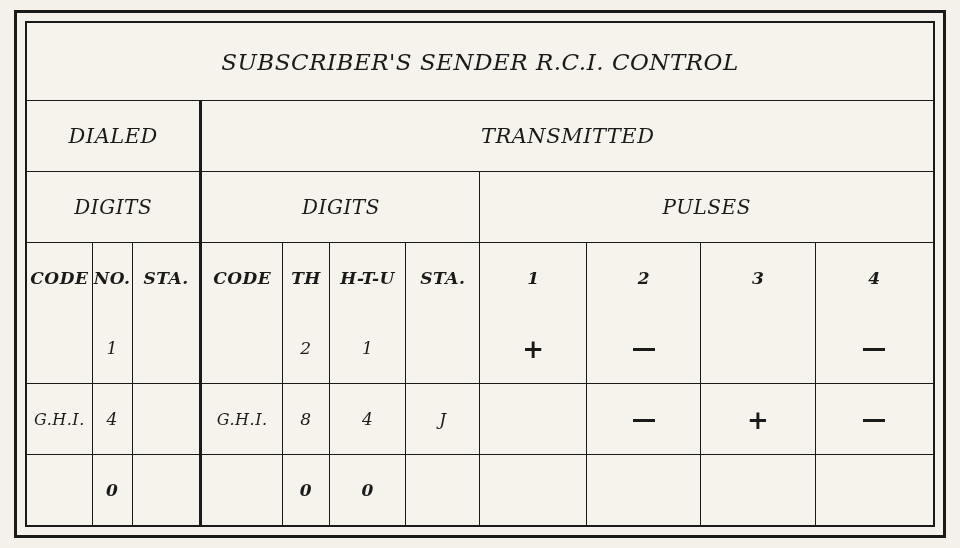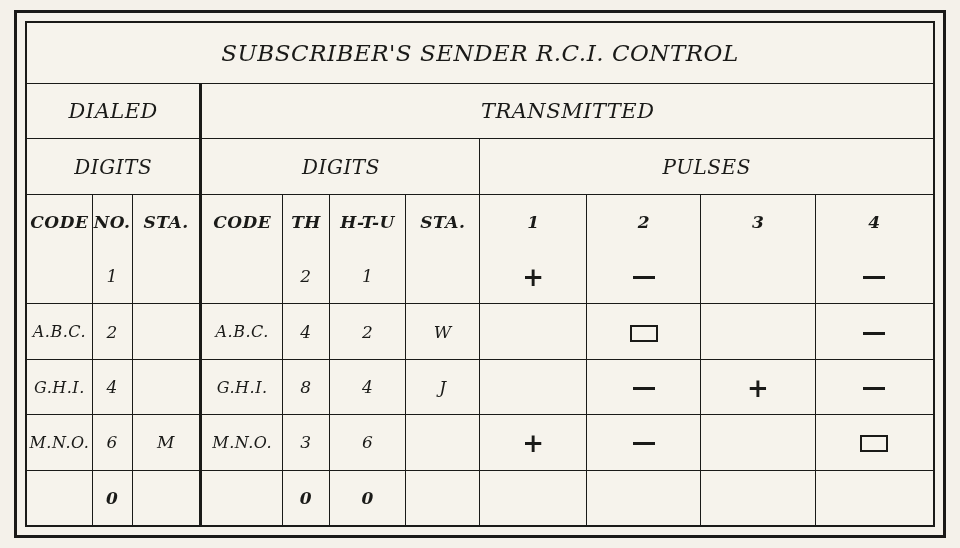--- a/index.html
+++ b/index.html
@@ -180,57 +180,31 @@
               <td class="data code thick-left"></td>
               <td class="data">2</td>
               <td class="data">1</td>
               <td class="data"></td>
               <td class="data"><span class="sym sym-plus">+</span></td>
               <td class="data"><span class="sym sym-minus"></span></td>
               <td class="data"><span class="sym-empty"></span></td>
               <td class="data"><span class="sym sym-minus"></span></td>
             </tr>
             <tr>
-              <td class="data code">A.B.C.</td>
-              <td class="data">2</td>
-              <td class="data"></td>
-              <td class="data code thick-left">A.B.C.</td>
-              <td class="data">4</td>
-              <td class="data">2</td>
-              <td class="data">W</td>
-              <td class="data"><span class="sym-empty"></span></td>
-              <td class="data"><span class="sym sym-box"></span></td>
-              <td class="data"><span class="sym-empty"></span></td>
-              <td class="data"><span class="sym sym-minus"></span></td>
-            </tr>
-            <tr>
               <td class="data code">G.H.I.</td>
               <td class="data">4</td>
               <td class="data"></td>
               <td class="data code thick-left">G.H.I.</td>
               <td class="data">8</td>
               <td class="data">4</td>
               <td class="data">J</td>
               <td class="data"><span class="sym-empty"></span></td>
               <td class="data"><span class="sym sym-minus"></span></td>
               <td class="data"><span class="sym sym-plus">+</span></td>
               <td class="data"><span class="sym sym-minus"></span></td>
-            </tr>
-            <tr>
-              <td class="data code">M.N.O.</td>
-              <td class="data">6</td>
-              <td class="data">M</td>
-              <td class="data code thick-left">M.N.O.</td>
-              <td class="data">3</td>
-              <td class="data">6</td>
-              <td class="data"></td>
-              <td class="data"><span class="sym sym-plus">+</span></td>
-              <td class="data"><span class="sym sym-minus"></span></td>
-              <td class="data"><span class="sym-empty"></span></td>
-              <td class="data"><span class="sym sym-box"></span></td>
             </tr>
             <tr>
               <td class="data code"></td>
               <td class="data">0</td>
               <td class="data"></td>
               <td class="data code thick-left"></td>
               <td class="data">0</td>
               <td class="data">0</td>
               <td class="data"></td>
               <td class="data"></td>

